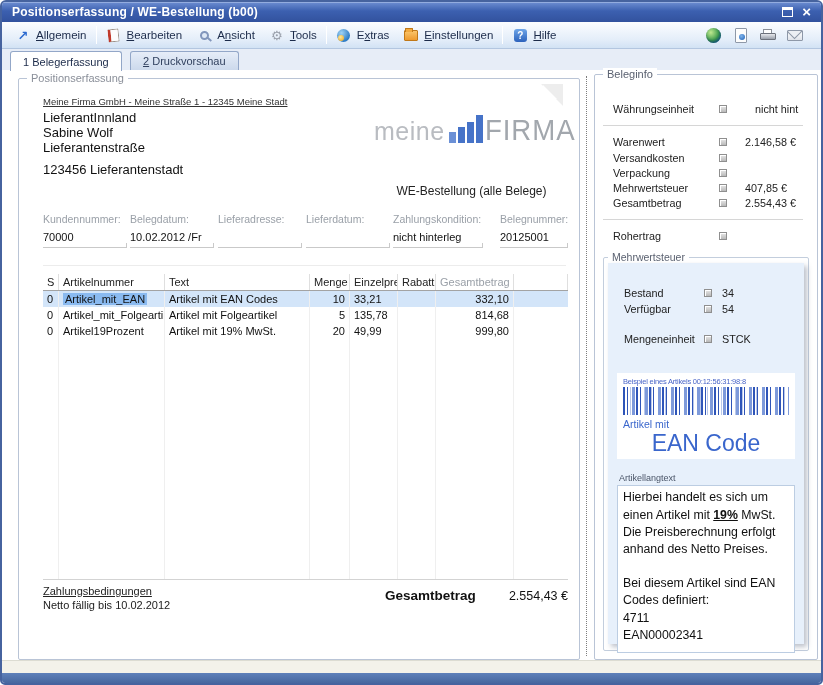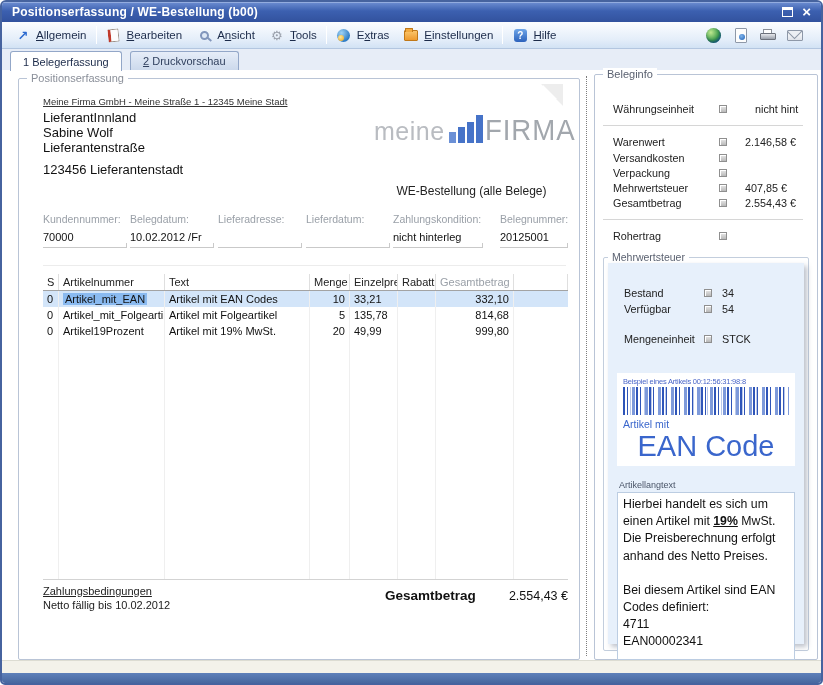--- a/index.html
+++ b/index.html
@@ -133,21 +133,21 @@
   .pi-row .bi-label { flex:0 0 80px; }
   .pi-row.gap { margin-top:14px; }
 
   .bc-box { margin-top:26px; background:#fff; padding:4px 6px 3px 6px; }
   .bc-caption { font-size:7.5px; color:#4a66c8; white-space:nowrap; letter-spacing:-.2px; }
   .bc-bars { height:28px; margin-top:1px;
     background:
       repeating-linear-gradient(90deg,#2f55b8 0 2px,rgba(255,255,255,0) 2px 4px,#2f55b8 4px 5px,rgba(255,255,255,0) 5px 9px,#7e9ada 9px 12px,rgba(255,255,255,0) 12px 13px),
       repeating-linear-gradient(90deg,#b9c8ea 0 1px,rgba(255,255,255,0) 1px 7px); }
   .bc-line1 { font-size:10.5px; color:#3a66cc; margin-top:3px; }
-  .bc-line2 { font-size:29px; color:#3a66cc; text-align:center; margin-top:1px; line-height:1.1; }
+  .bc-line2 { font-size:23px; color:#3a66cc; text-align:center; margin-top:1px; line-height:1.1; }
 
   .lang-wrap { margin-top:8px; position:relative; }
   .lang-label { font-size:9px; color:#4a5568; margin-left:2px; }
   .lang-box { background:#fff; border:1px solid #bccde2; min-height:168px; padding:3px 5px; font-size:12.3px; color:#111; line-height:1.4; }
   .lang-box .hot { font-weight:bold; text-decoration:underline; }
   .lang-box p.space { height:17px; }
 
   
   .bottom-strip { position:absolute; left:0; right:0; bottom:10px; height:13px; background:#f3f2ea; border-top:1px solid #dcdcd2; }
   .bottom-border { position:absolute; left:0; right:0; bottom:0; height:10px; background:linear-gradient(#5e80ba,#47679f); }

